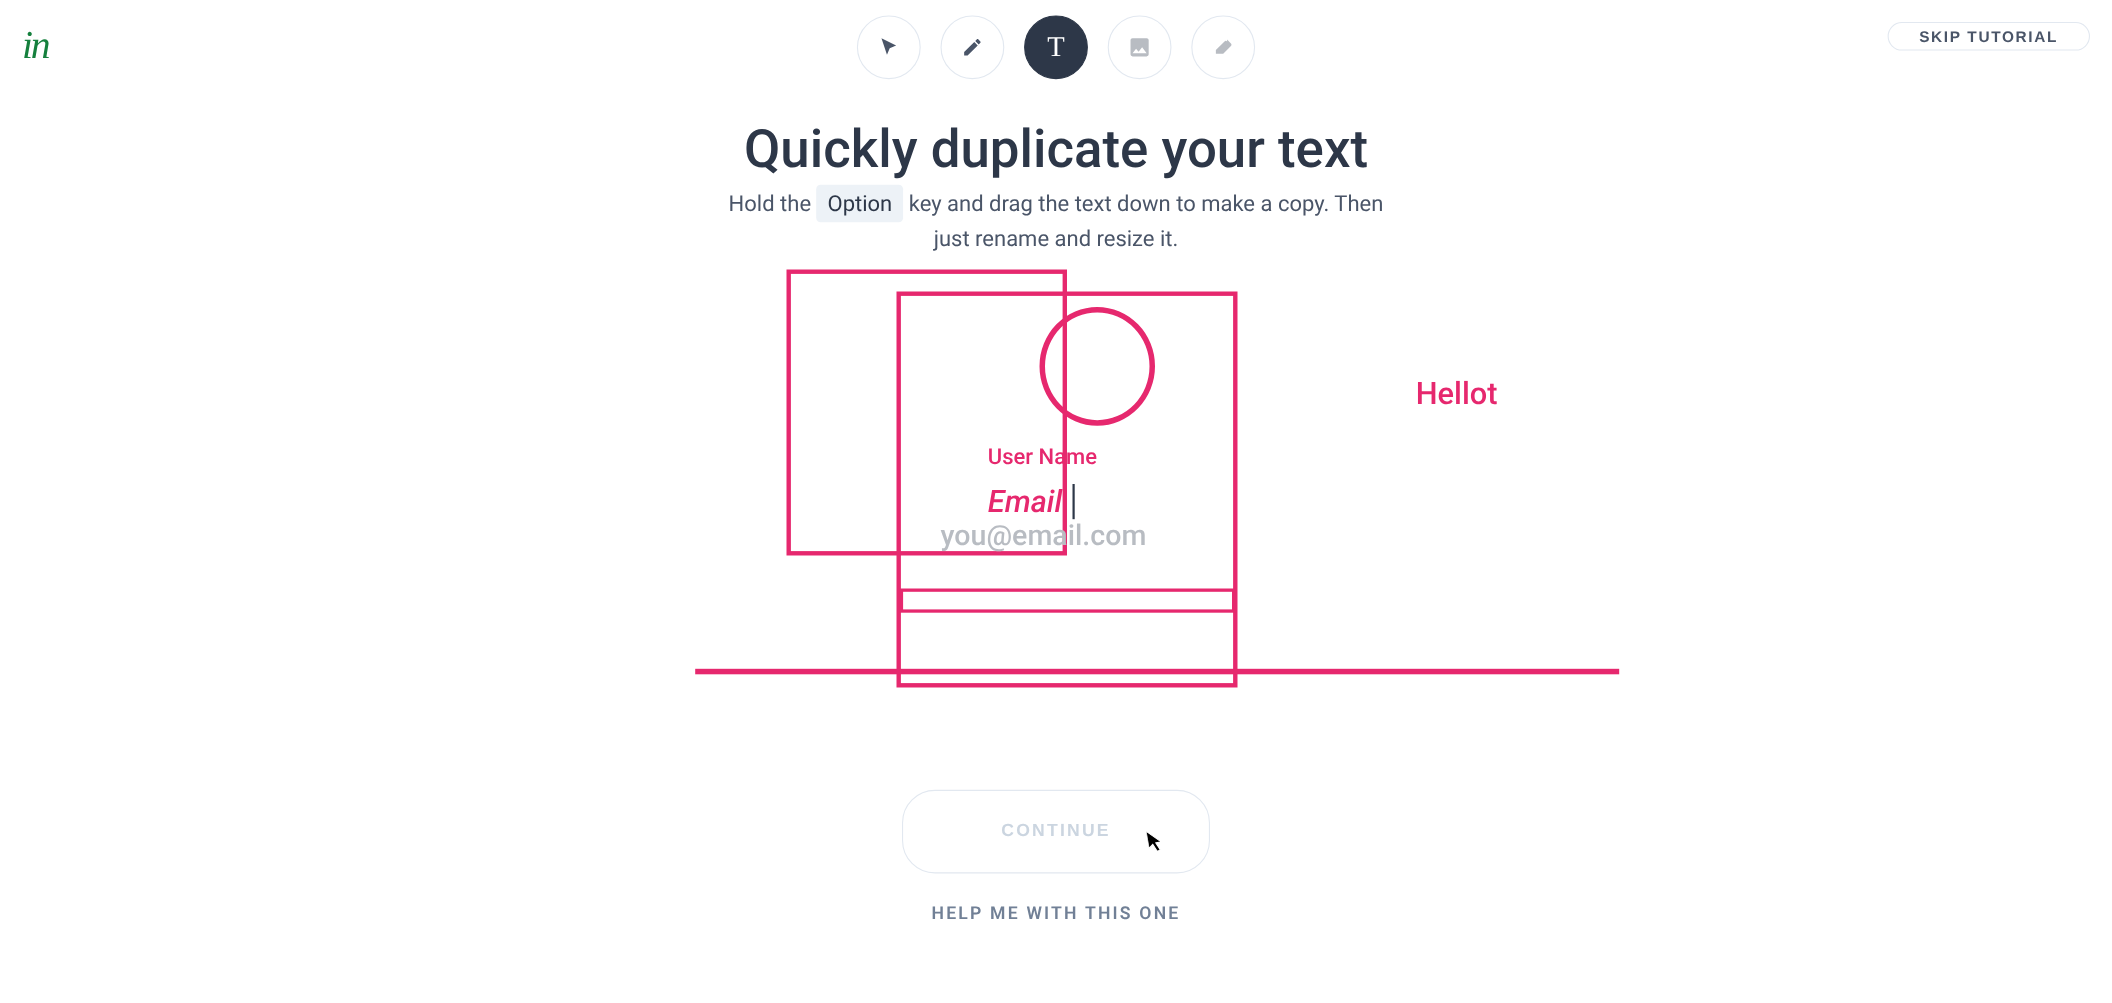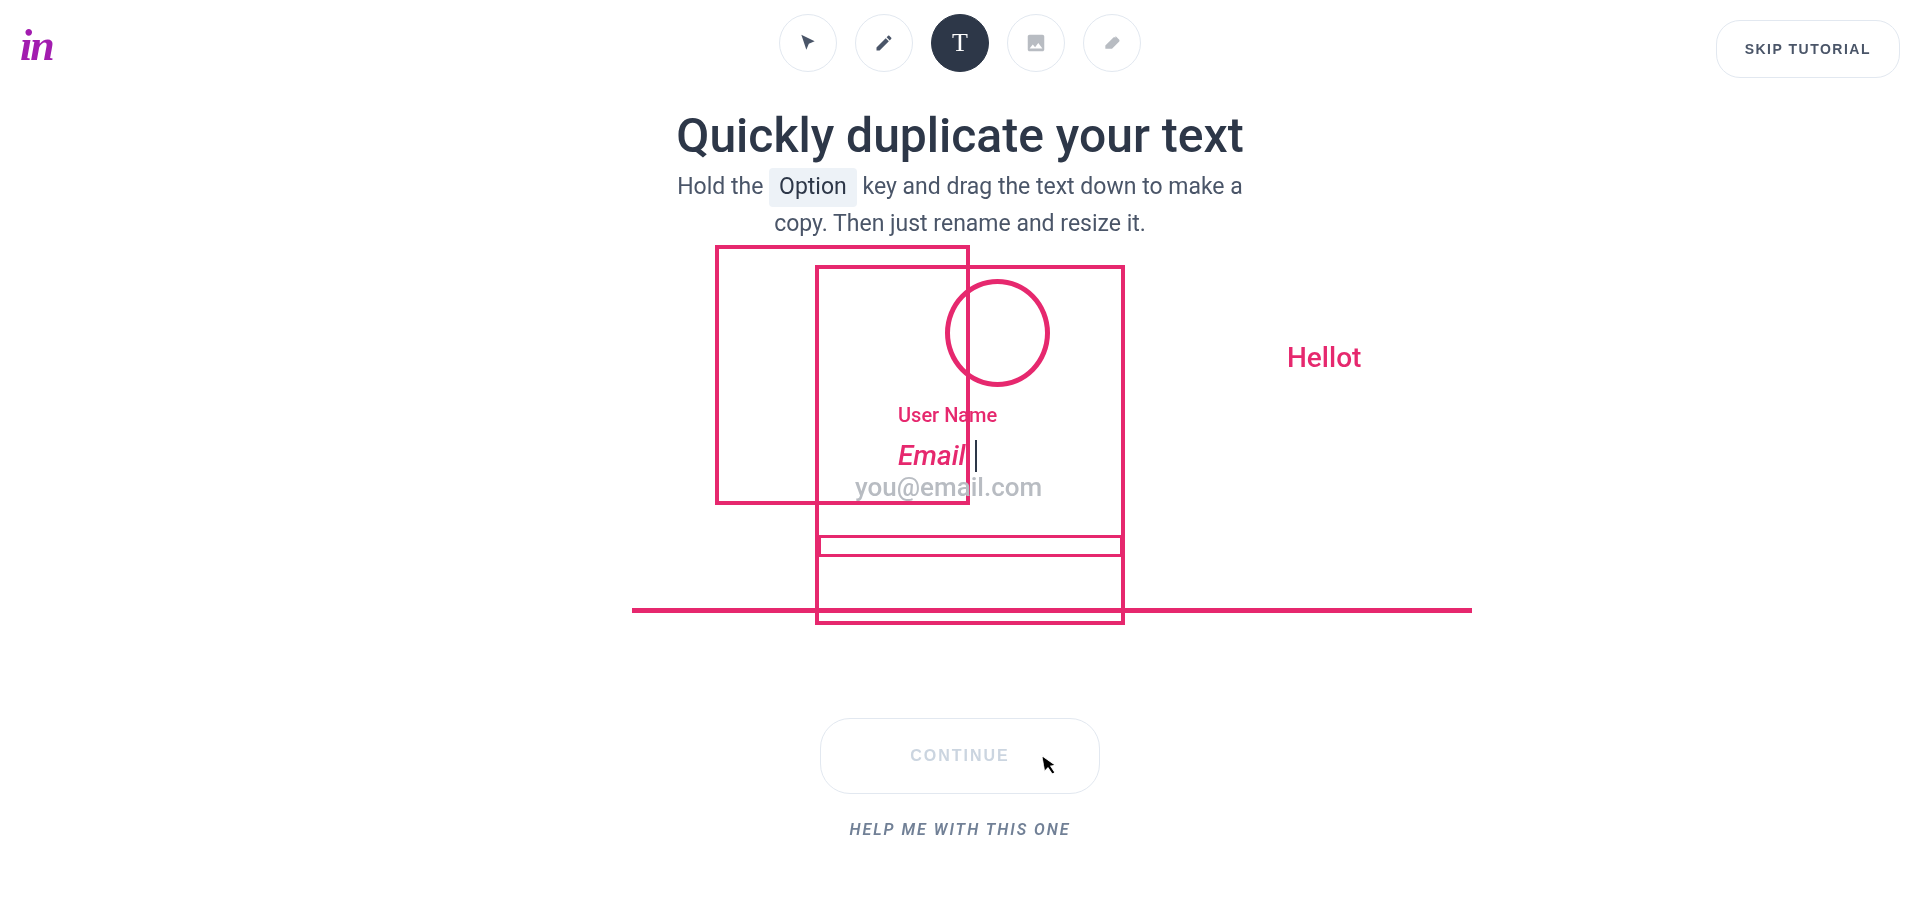--- a/index.html
+++ b/index.html
@@ -13,31 +13,31 @@
       width: 1920px;
       height: 912px;
       position: relative;
       overflow: hidden;
     }
     .logo {
       position: absolute;
       top: 20px;
       left: 20px;
       font-family: cursive;
-      font-size: 44px;
-      font-weight: bold;
+      font-size: 36px;
+      font-weight: normal;
       font-style: italic;
-      color: #a21caf;
+      color: #15803d;
       letter-spacing: -2px;
     }
     .skip-button {
       position: absolute;
       top: 20px;
       right: 20px;
-      padding: 20px 28px;
+      padding: 4px 28px;
       border: 1px solid #e2e8f0;
       border-radius: 24px;
       background: #fff;
       color: #4a5568;
       font-size: 14px;
       font-weight: 600;
       letter-spacing: 1.5px;
       cursor: pointer;
     }
     .toolbar {
@@ -77,21 +77,21 @@
       white-space: nowrap;
       margin-top: 12px;
     }
     .subtext {
       position: absolute;
       top: 168px;
       left: 50%;
       transform: translateX(-50%);
       width: 620px;
       text-align: center;
-      font-size: 23px;
+      font-size: 20px;
       color: #4a5568;
       line-height: 1.5;
     }
     .key-badge {
       display: inline-block;
       background: #edf2f7;
       padding: 2px 10px;
       border-radius: 4px;
       color: #2d3748;
     }
@@ -207,21 +207,20 @@
     .help-link {
       position: absolute;
       top: 820px;
       left: 50%;
       transform: translateX(-50%);
       color: #718096;
       font-size: 16px;
       font-weight: 600;
       letter-spacing: 2px;
       cursor: pointer;
-      font-style: italic;
     }
     .mouse-cursor {
       position: absolute;
       top: 754px;
       left: 1044px;
       font-size: 20px;
       color: #000;
       z-index: 100;
       transform: rotate(-10deg);
     }

